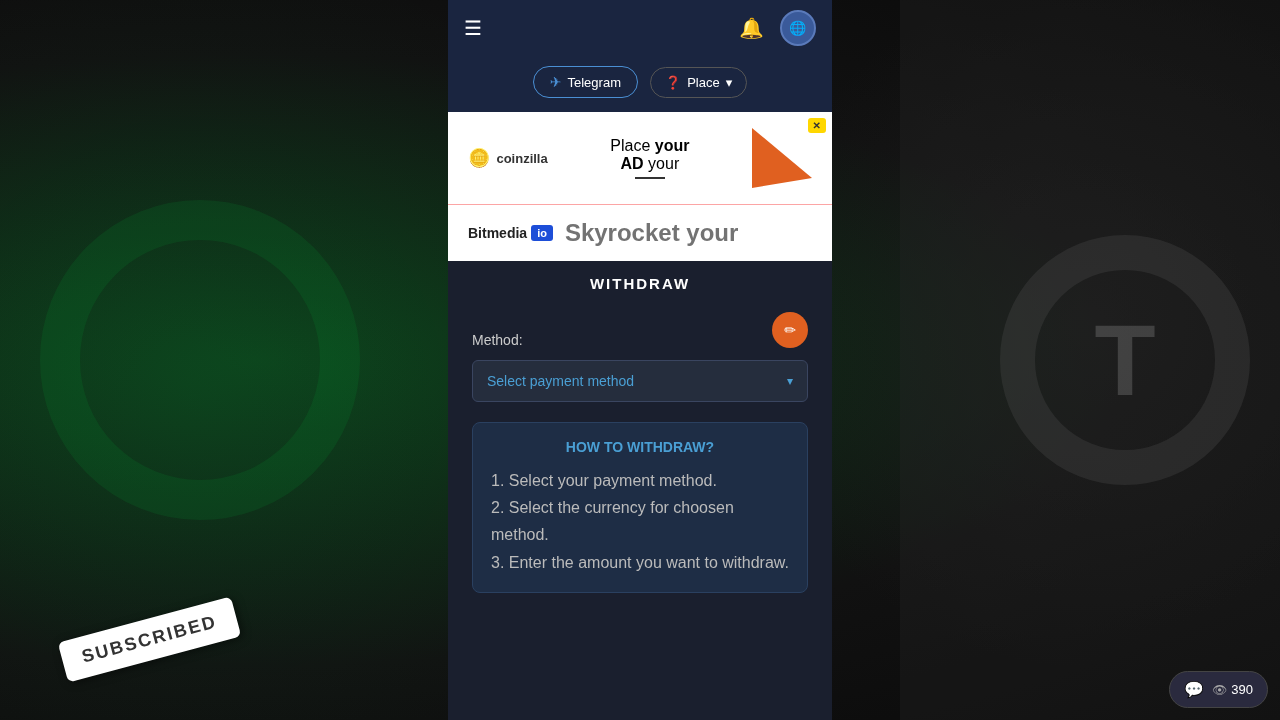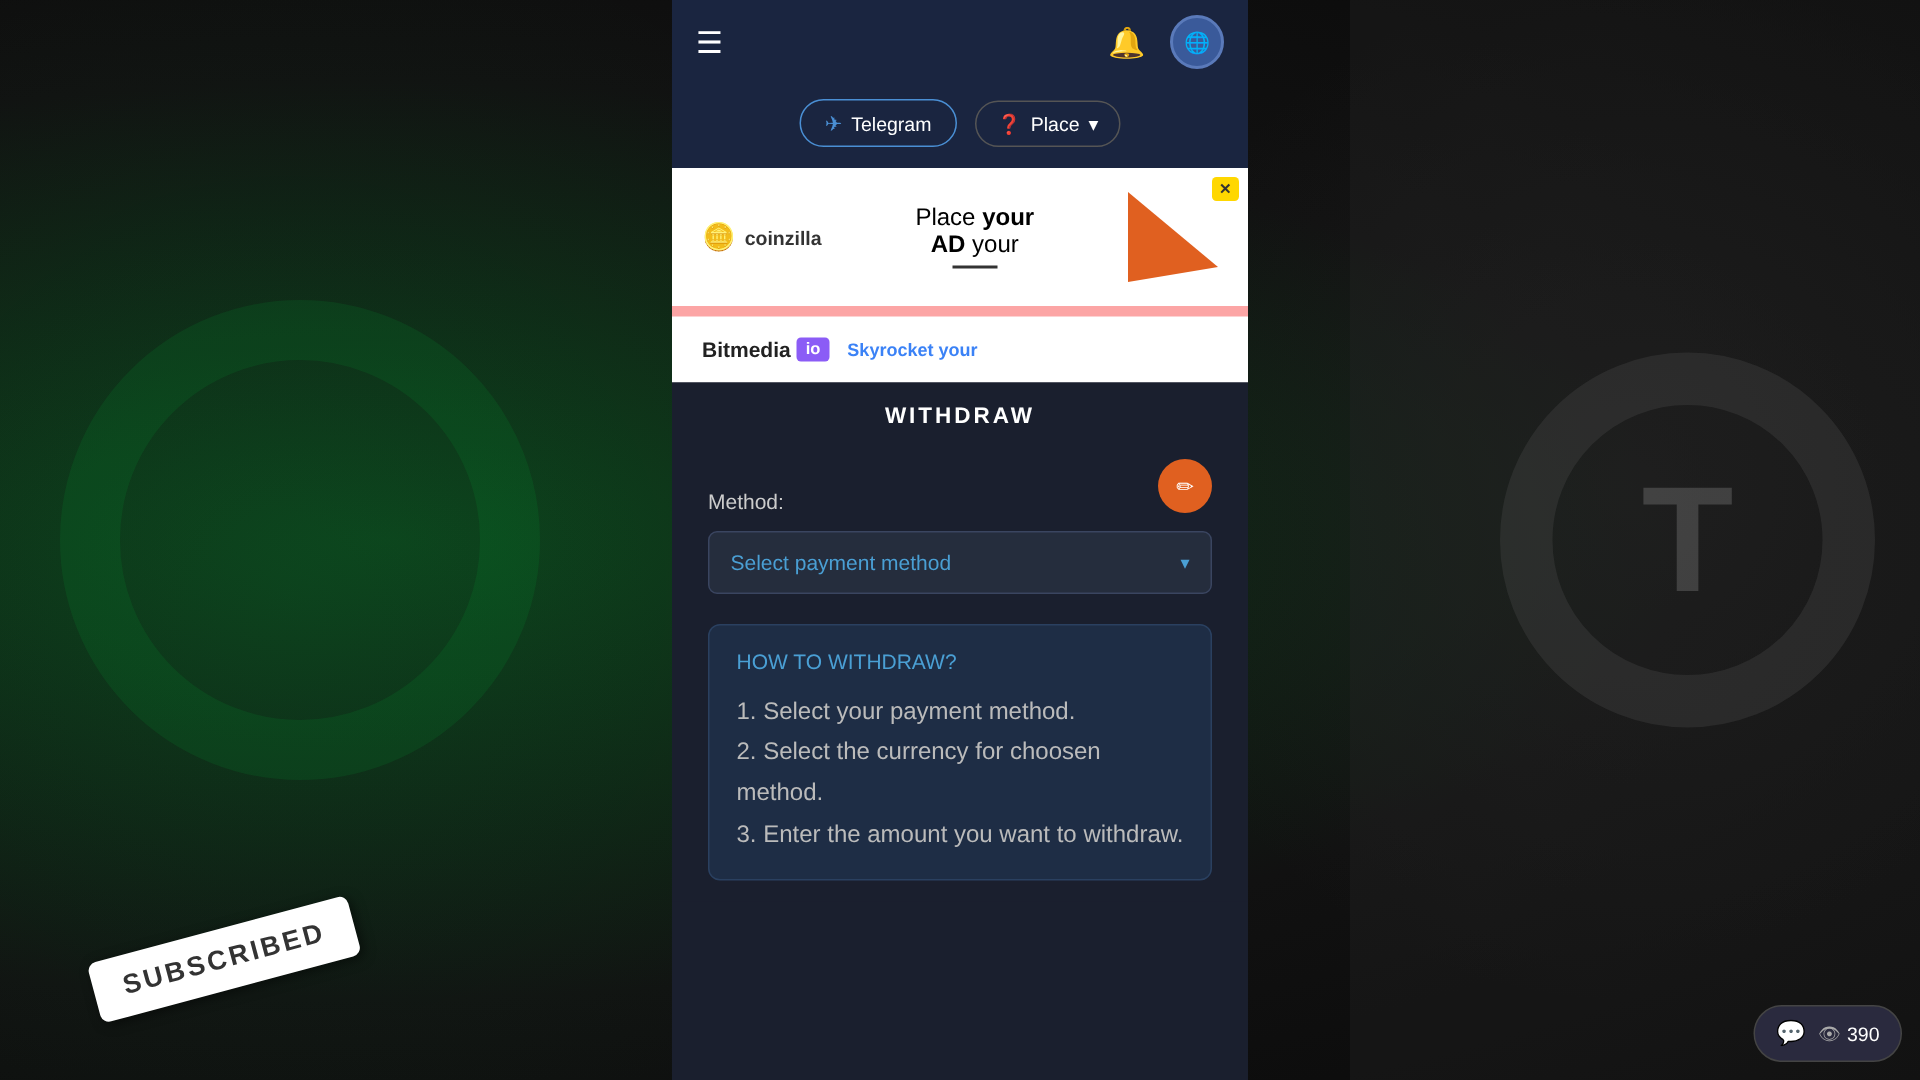--- a/index.html
+++ b/index.html
@@ -203,45 +203,45 @@
     }
 
     
     .ad-banner-2 {
       background: #fff;
       margin: 0;
       padding: 14px 20px;
       display: flex;
       align-items: center;
       gap: 12px;
-      border-top: 7px solid #fca5a5;
+      border-top: 1px solid #fca5a5;
     }
 
     .bitmedia-logo {
       display: flex;
       align-items: center;
       gap: 4px;
       font-size: 14px;
       font-weight: bold;
       color: #222;
     }
 
     .bitmedia-io-badge {
-      background: #8b5cf6;
+      background: #1d4ed8;
       color: #fff;
       font-size: 11px;
       padding: 2px 6px;
       border-radius: 3px;
       font-weight: bold;
     }
 
     .bitmedia-slogan {
-      font-size: 12px;
-      font-weight: bold;
-      color: #3b82f6;
+      font-size: 24px;
+      font-weight: bold;
+      color: #737373;
     }
 
     
     .withdraw-section {
       padding: 14px 24px;
       background: #1a1f2e;
     }
 
     .withdraw-title {
       text-align: center;
@@ -302,21 +302,22 @@
     .how-to-box {
       background: #1e2d45;
       border: 1px solid #2a4060;
       border-radius: 8px;
       padding: 16px 18px;
     }
 
     .how-to-title {
       color: #4a9fd4;
       font-size: 14px;
-      font-weight: normal;
+      font-weight: bold;
+      text-align: center;
       margin-bottom: 12px;
     }
 
     .how-to-step {
       color: #bbb;
       font-size: 16px;
       line-height: 1.7;
     }
 
     

